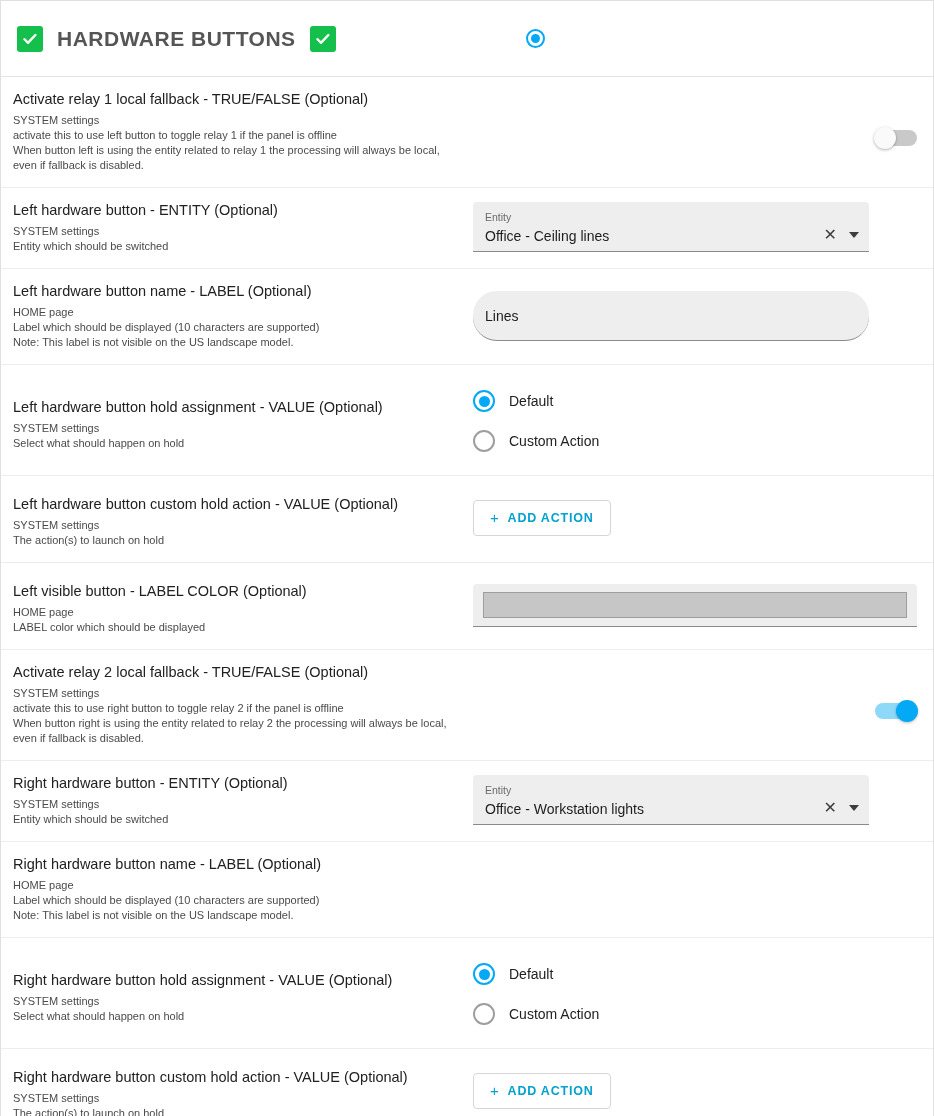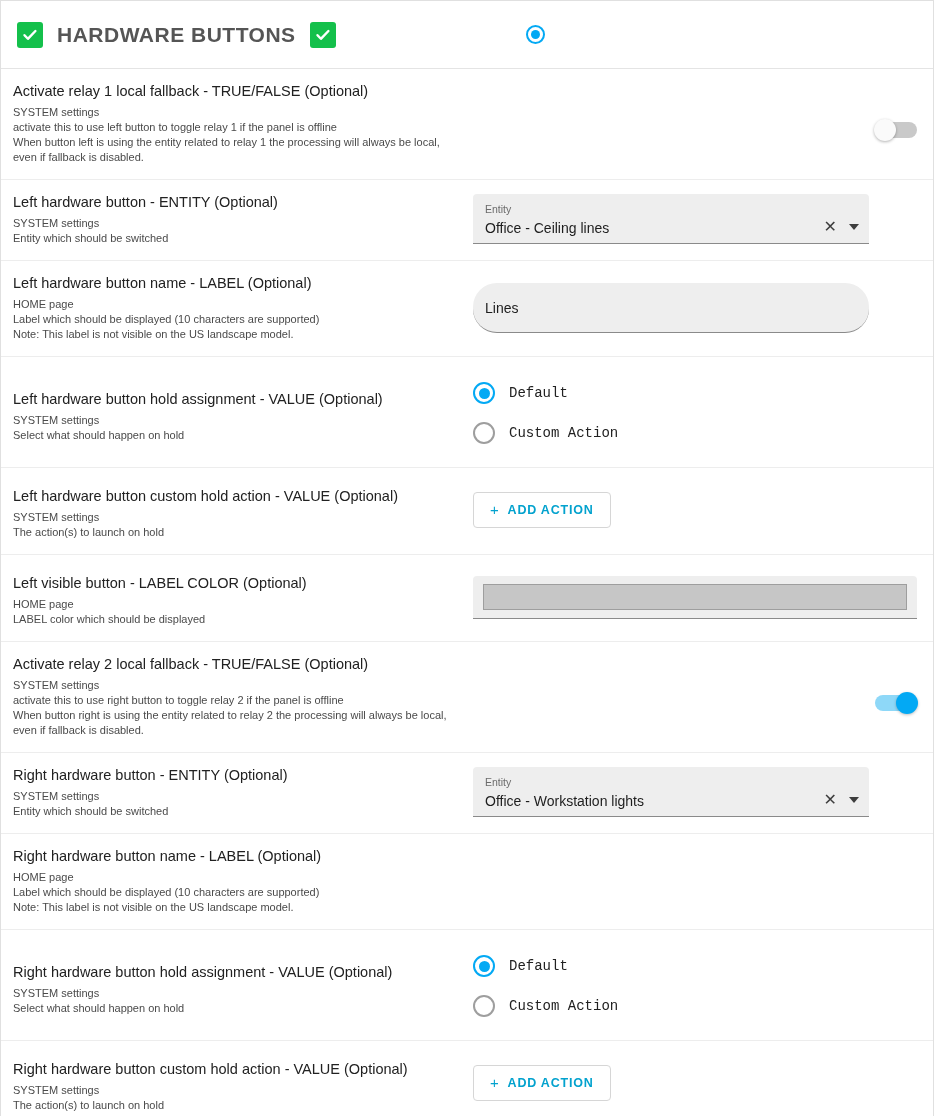--- a/index.html
+++ b/index.html
@@ -18,21 +18,21 @@
     min-height: 1116px;
     background: #ffffff;
     border: 1px solid #e0e0e0;
     box-sizing: border-box;
   }
 
   
   .header {
     display: flex;
     align-items: center;
-    height: 68px;
+    height: 76px;
     padding: 0 16px;
     border-bottom: 1px solid #e4e4e4;
     box-sizing: border-box;
   }
   .check-box {
     width: 26px;
     height: 26px;
     border-radius: 3px;
     background: #14c04b;
     display: inline-flex;
@@ -204,21 +204,20 @@
   .swatch {
     height: 26px;
     background: #c6c6c6;
     border: 1px solid #9e9e9e;
     box-sizing: border-box;
   }
 
   
   .radio-group {
     padding-top: 4px;
-    font-family: Liberation Mono, monospace;
   }
   .radio-row {
     display: flex;
     align-items: center;
     height: 40px;
     gap: 14px;
   }
   .radio-hit {
     width: 22px;
     height: 22px;

